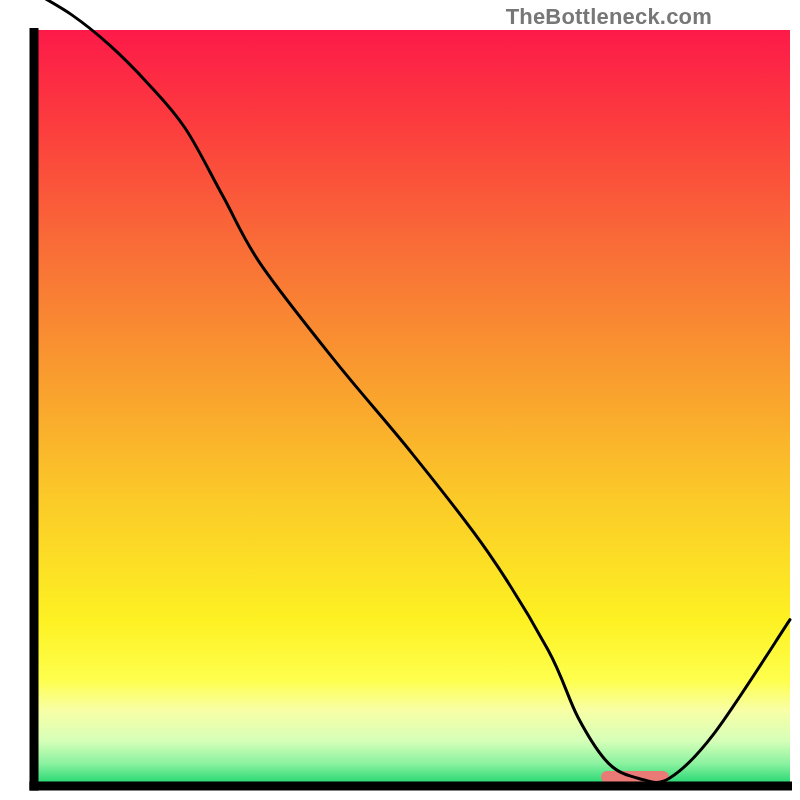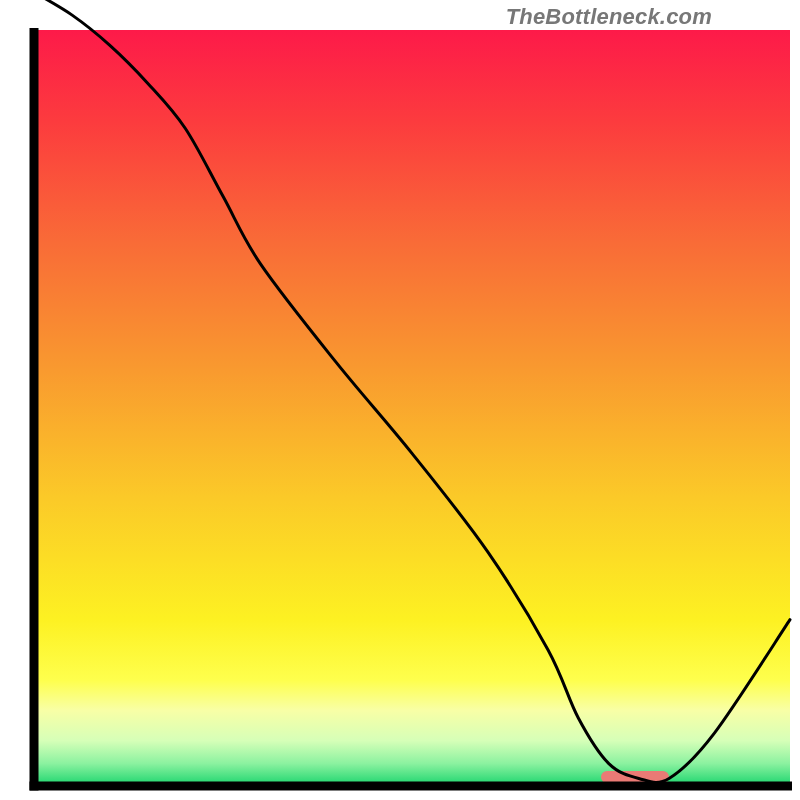--- a/index.html
+++ b/index.html
@@ -7,21 +7,20 @@
     padding: 0;
     width: 800px;
     height: 800px;
     background: #ffffff;
     font-family: Arial, Helvetica, sans-serif;
   }
   .frame {
     position: relative;
     width: 724px;
     height: 800px;
-    font-style: italic;
   }
   .watermark {
     position: absolute;
     top: 4px;
     right: 12px;
     font-size: 22px;
     font-weight: bold;
     color: #777777;
     letter-spacing: 0.2px;
   }

